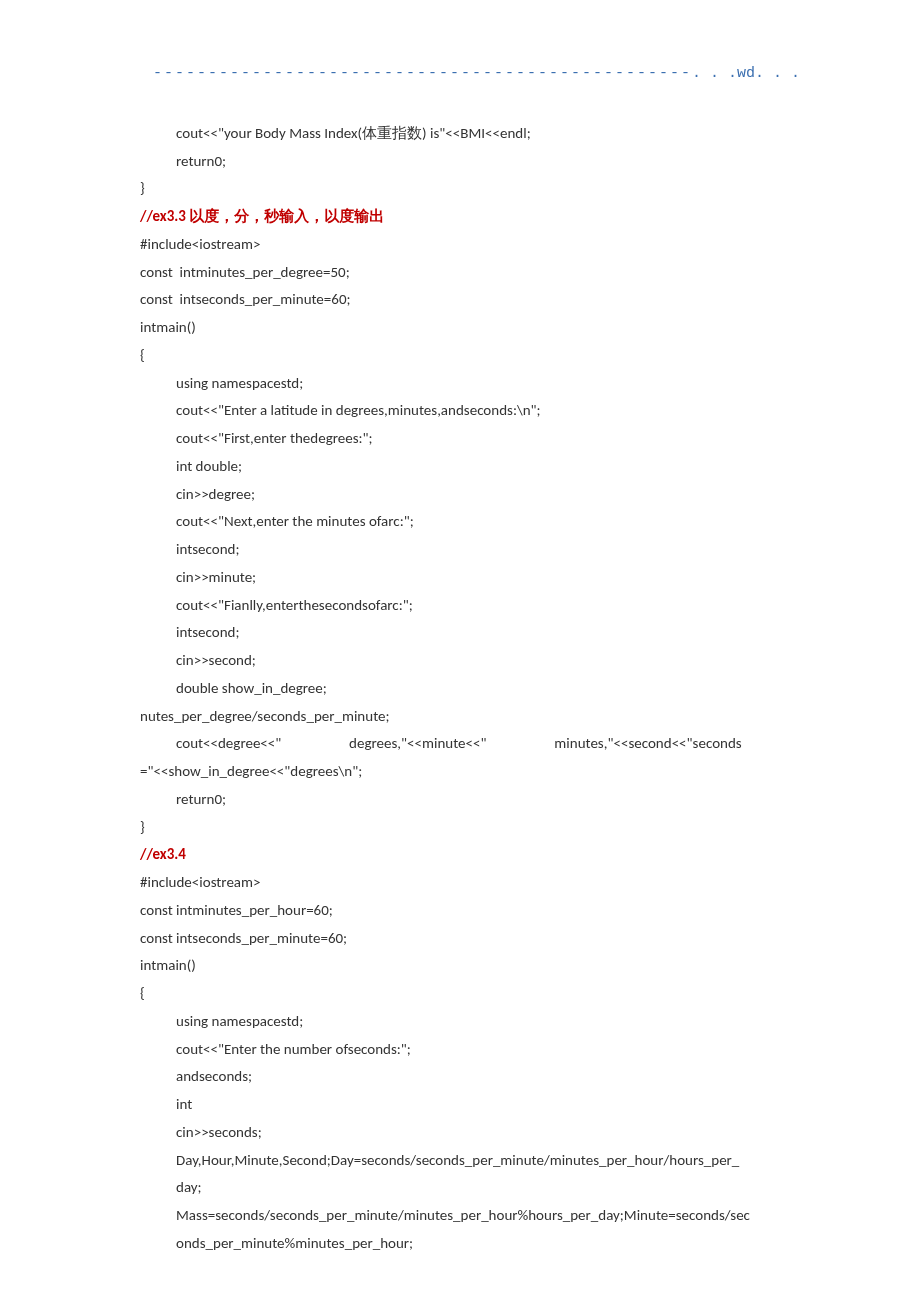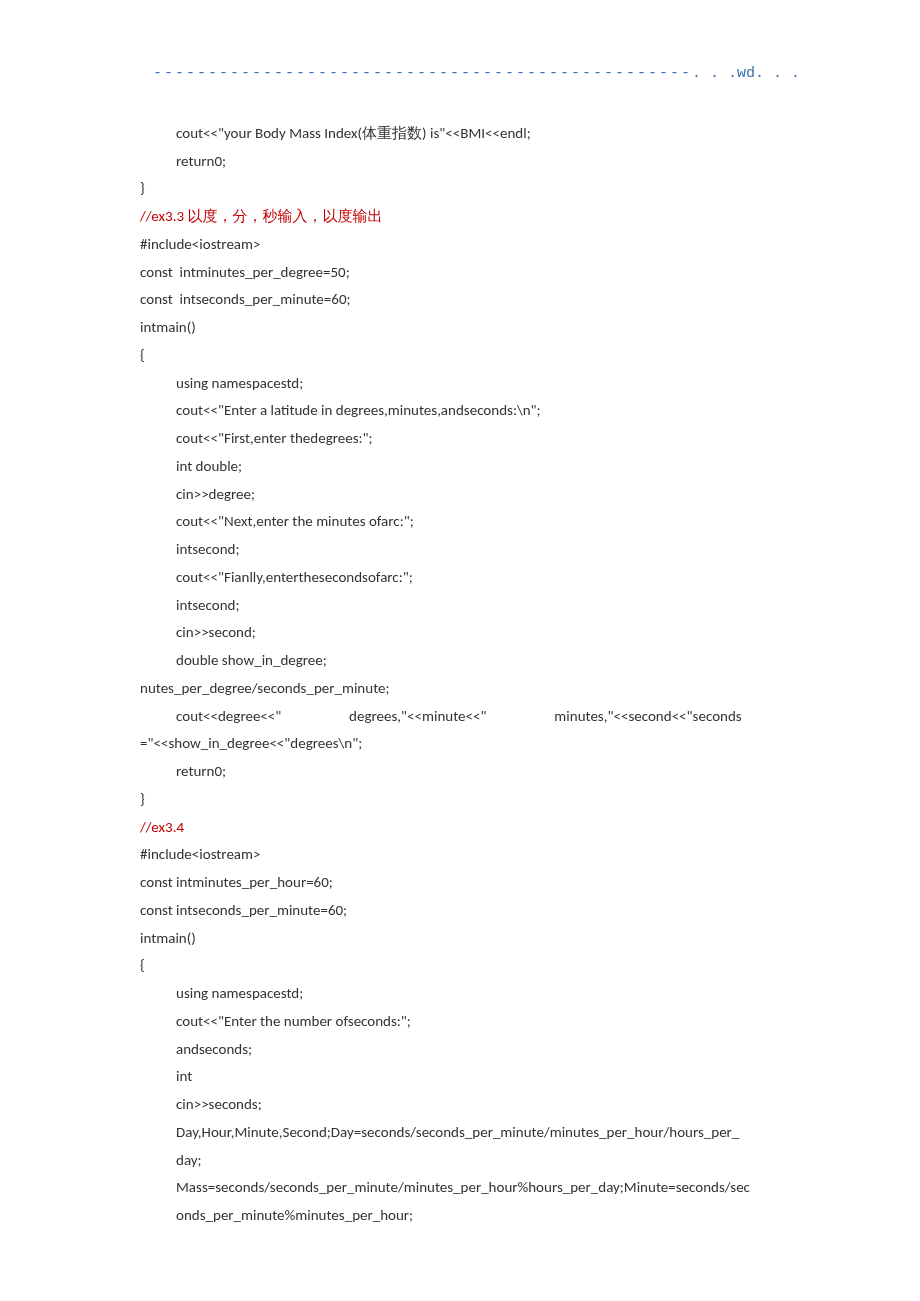--- a/index.html
+++ b/index.html
@@ -30,21 +30,21 @@
   }
   .code-line {
     white-space: pre-wrap;
     font-family: Calibri, "Segoe UI", Arial, sans-serif;
     font-size: 15px;
     line-height: 1.85;
     word-break: break-word;
   }
   .indent1 { padding-left: 36px; }
   .wrap-indent0 { padding-left: 0; }
-  .red { color: #c00000; }
+  .red { color: #c00000; font-weight: bold; }
 </style>
 </head>
 <body>
 
 <div class="header">
   <span class="dashes">-------------------------------------------------</span><span>. . .wd. . .</span>
 </div>
 
 <div class="page">
 
@@ -57,20 +57,21 @@
   <div class="code-line">const  intseconds_per_minute=60;</div>
   <div class="code-line">intmain()</div>
   <div class="code-line">{</div>
   <div class="code-line indent1">using namespacestd;</div>
   <div class="code-line indent1">cout&lt;&lt;"Enter a latitude in degrees,minutes,andseconds:\n";</div>
   <div class="code-line indent1">cout&lt;&lt;"First,enter thedegrees:";</div>
   <div class="code-line indent1">int double;</div>
   <div class="code-line indent1">cin&gt;&gt;degree;</div>
   <div class="code-line indent1">cout&lt;&lt;"Next,enter the minutes ofarc:";</div>
   <div class="code-line indent1">intsecond;</div>
+  <div class="code-line indent1">cin&gt;&gt;minute;</div>
   <div class="code-line indent1">cout&lt;&lt;"Fianlly,enterthesecondsofarc:";</div>
   <div class="code-line indent1">intsecond;</div>
   <div class="code-line indent1">cin&gt;&gt;second;</div>
   <div class="code-line indent1">double show_in_degree;</div>
   <div class="code-line wrap-indent0">nutes_per_degree/seconds_per_minute;</div>
   <div class="code-line indent1">cout&lt;&lt;degree&lt;&lt;"                    degrees,"&lt;&lt;minute&lt;&lt;"                    minutes,"&lt;&lt;second&lt;&lt;"seconds</div>
   <div class="code-line wrap-indent0">="&lt;&lt;show_in_degree&lt;&lt;"degrees\n";</div>
   <div class="code-line indent1">return0;</div>
   <div class="code-line">}</div>
   <div class="code-line red">//ex3.4</div>

